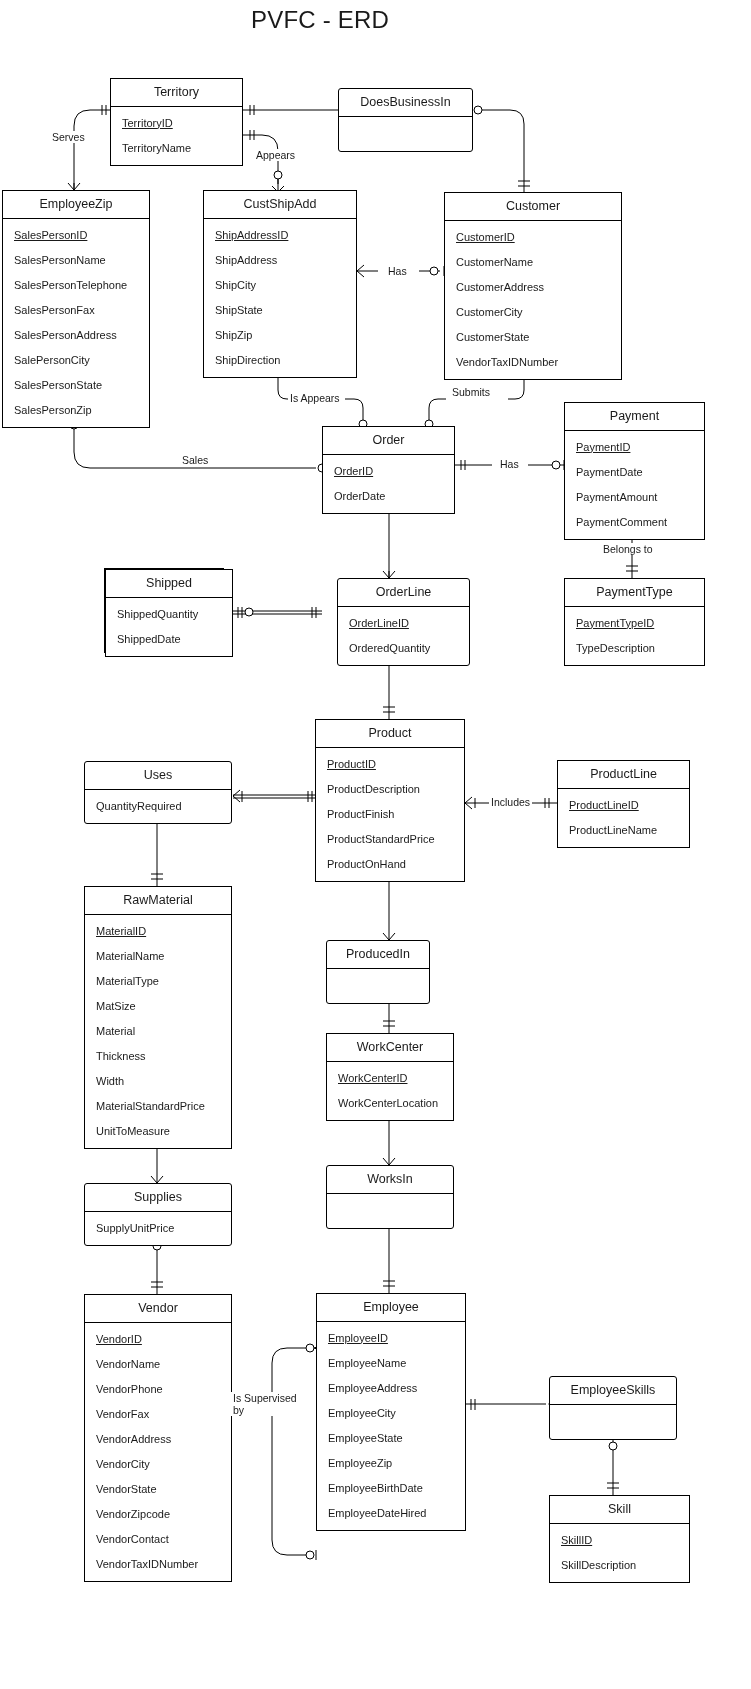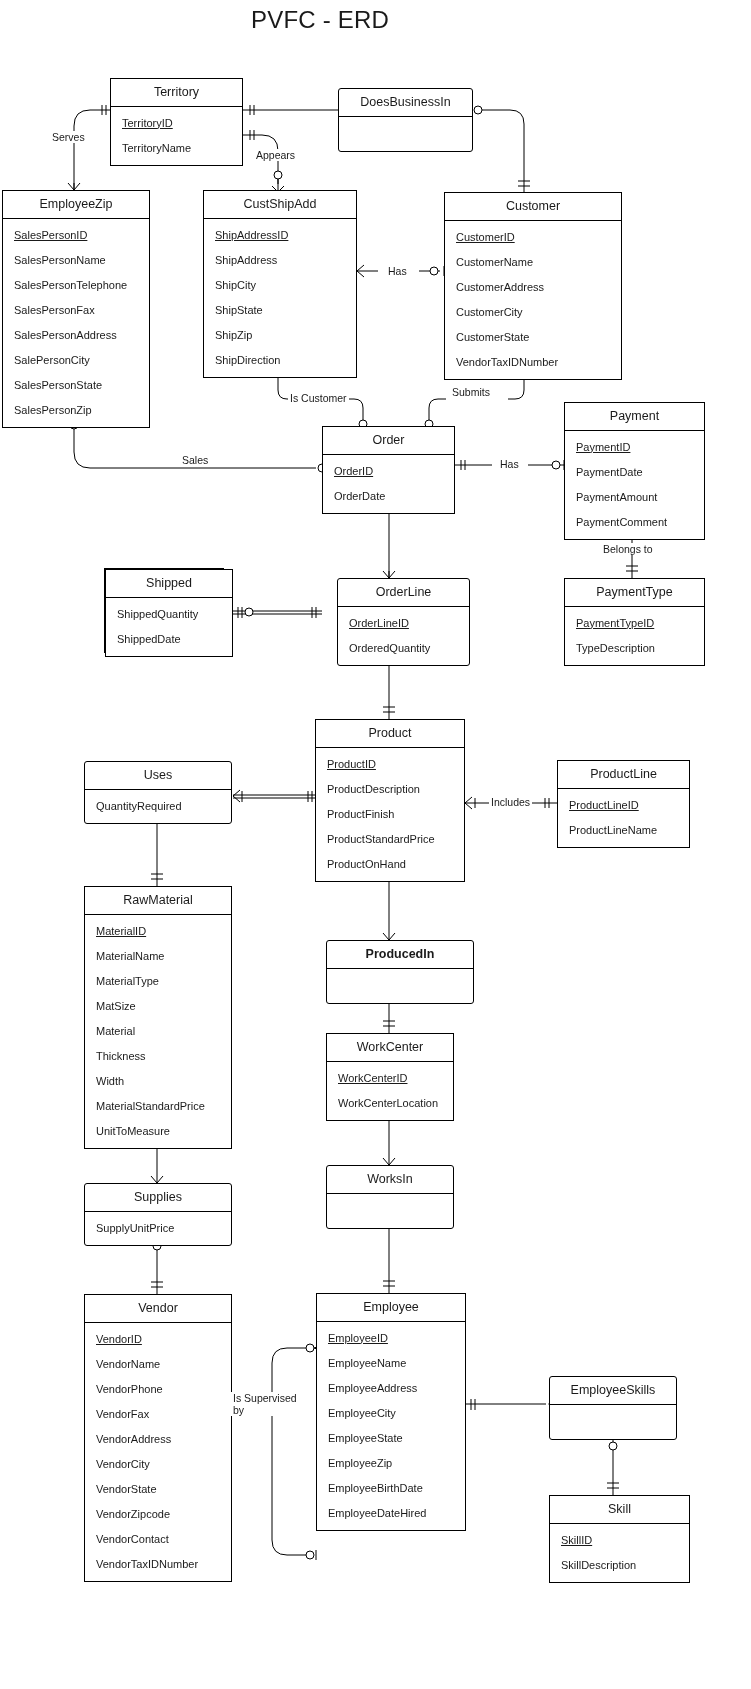--- a/index.html
+++ b/index.html
@@ -386,21 +386,21 @@
       <div class="attr">MaterialType</div>
       <div class="attr">MatSize</div>
       <div class="attr">Material</div>
       <div class="attr">Thickness</div>
       <div class="attr">Width</div>
       <div class="attr">MaterialStandardPrice</div>
       <div class="attr">UnitToMeasure</div>
     </div>
   </div>
 
-  <div class="entity rounded" style="left:326px; top:940px; width:148px;font-weight:bold;">
+  <div class="entity rounded" style="left:326px; top:940px; width:104px;">
     <div class="ename">ProducedIn</div>
     <div class="attrs empty-body"></div>
   </div>
 
   <div class="entity" style="left:326px; top:1033px; width:128px;">
     <div class="ename">WorkCenter</div>
     <div class="attrs">
       <div class="attr pk">WorkCenterID</div>
       <div class="attr">WorkCenterLocation</div>
     </div>
@@ -457,21 +457,21 @@
     <div class="ename">Skill</div>
     <div class="attrs">
       <div class="attr pk">SkillID</div>
       <div class="attr">SkillDescription</div>
     </div>
   </div>
 
   <div class="rlabel" style="left:50px; top:131px;">Serves</div>
   <div class="rlabel" style="left:254px; top:149px;">Appears</div>
   <div class="rlabel" style="left:386px; top:265px;">Has</div>
-  <div class="rlabel" style="left:288px; top:392px;">Is Customer</div>
+  <div class="rlabel" style="left:288px; top:392px;">Is Appears</div>
   <div class="rlabel" style="left:450px; top:386px;">Submits</div>
   <div class="rlabel" style="left:180px; top:454px;">Sales</div>
   <div class="rlabel" style="left:498px; top:458px;">Has</div>
   <div class="rlabel" style="left:601px; top:543px;">Belongs to</div>
   <div class="rlabel" style="left:489px; top:796px;">Includes</div>
   <div class="rlabel wrap" style="left:231px; top:1392px;">Is Supervised by</div>
 
 </div>
 
 </body></html>

